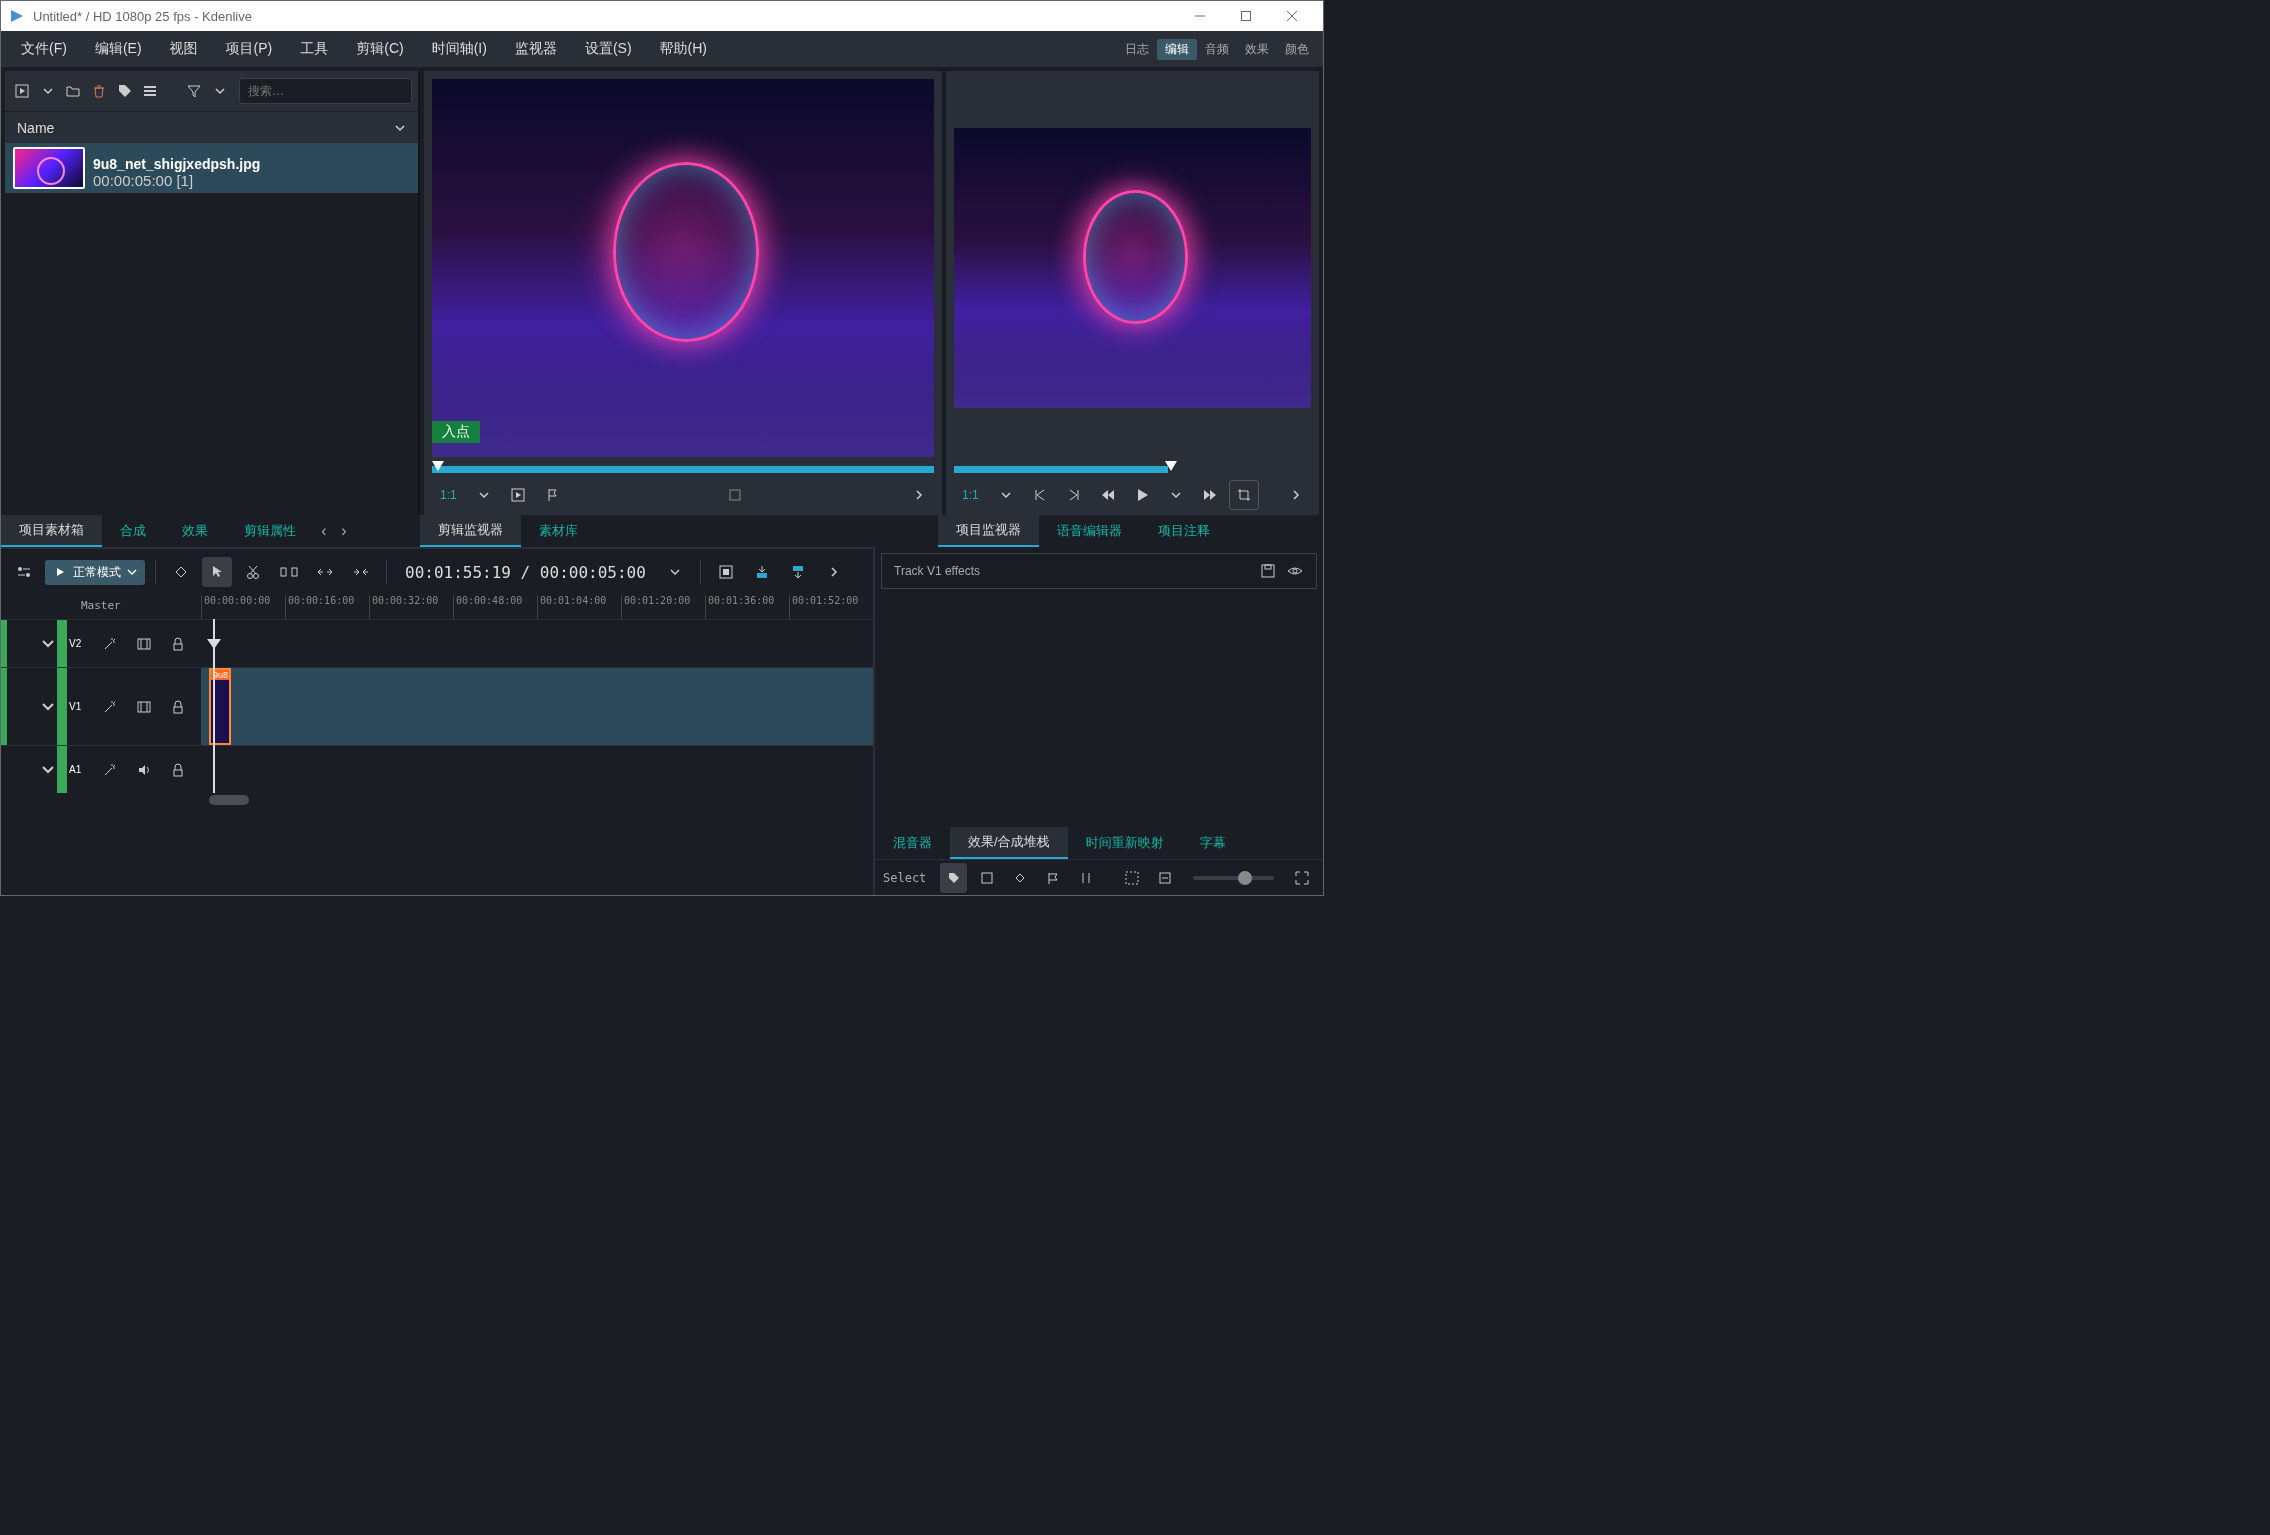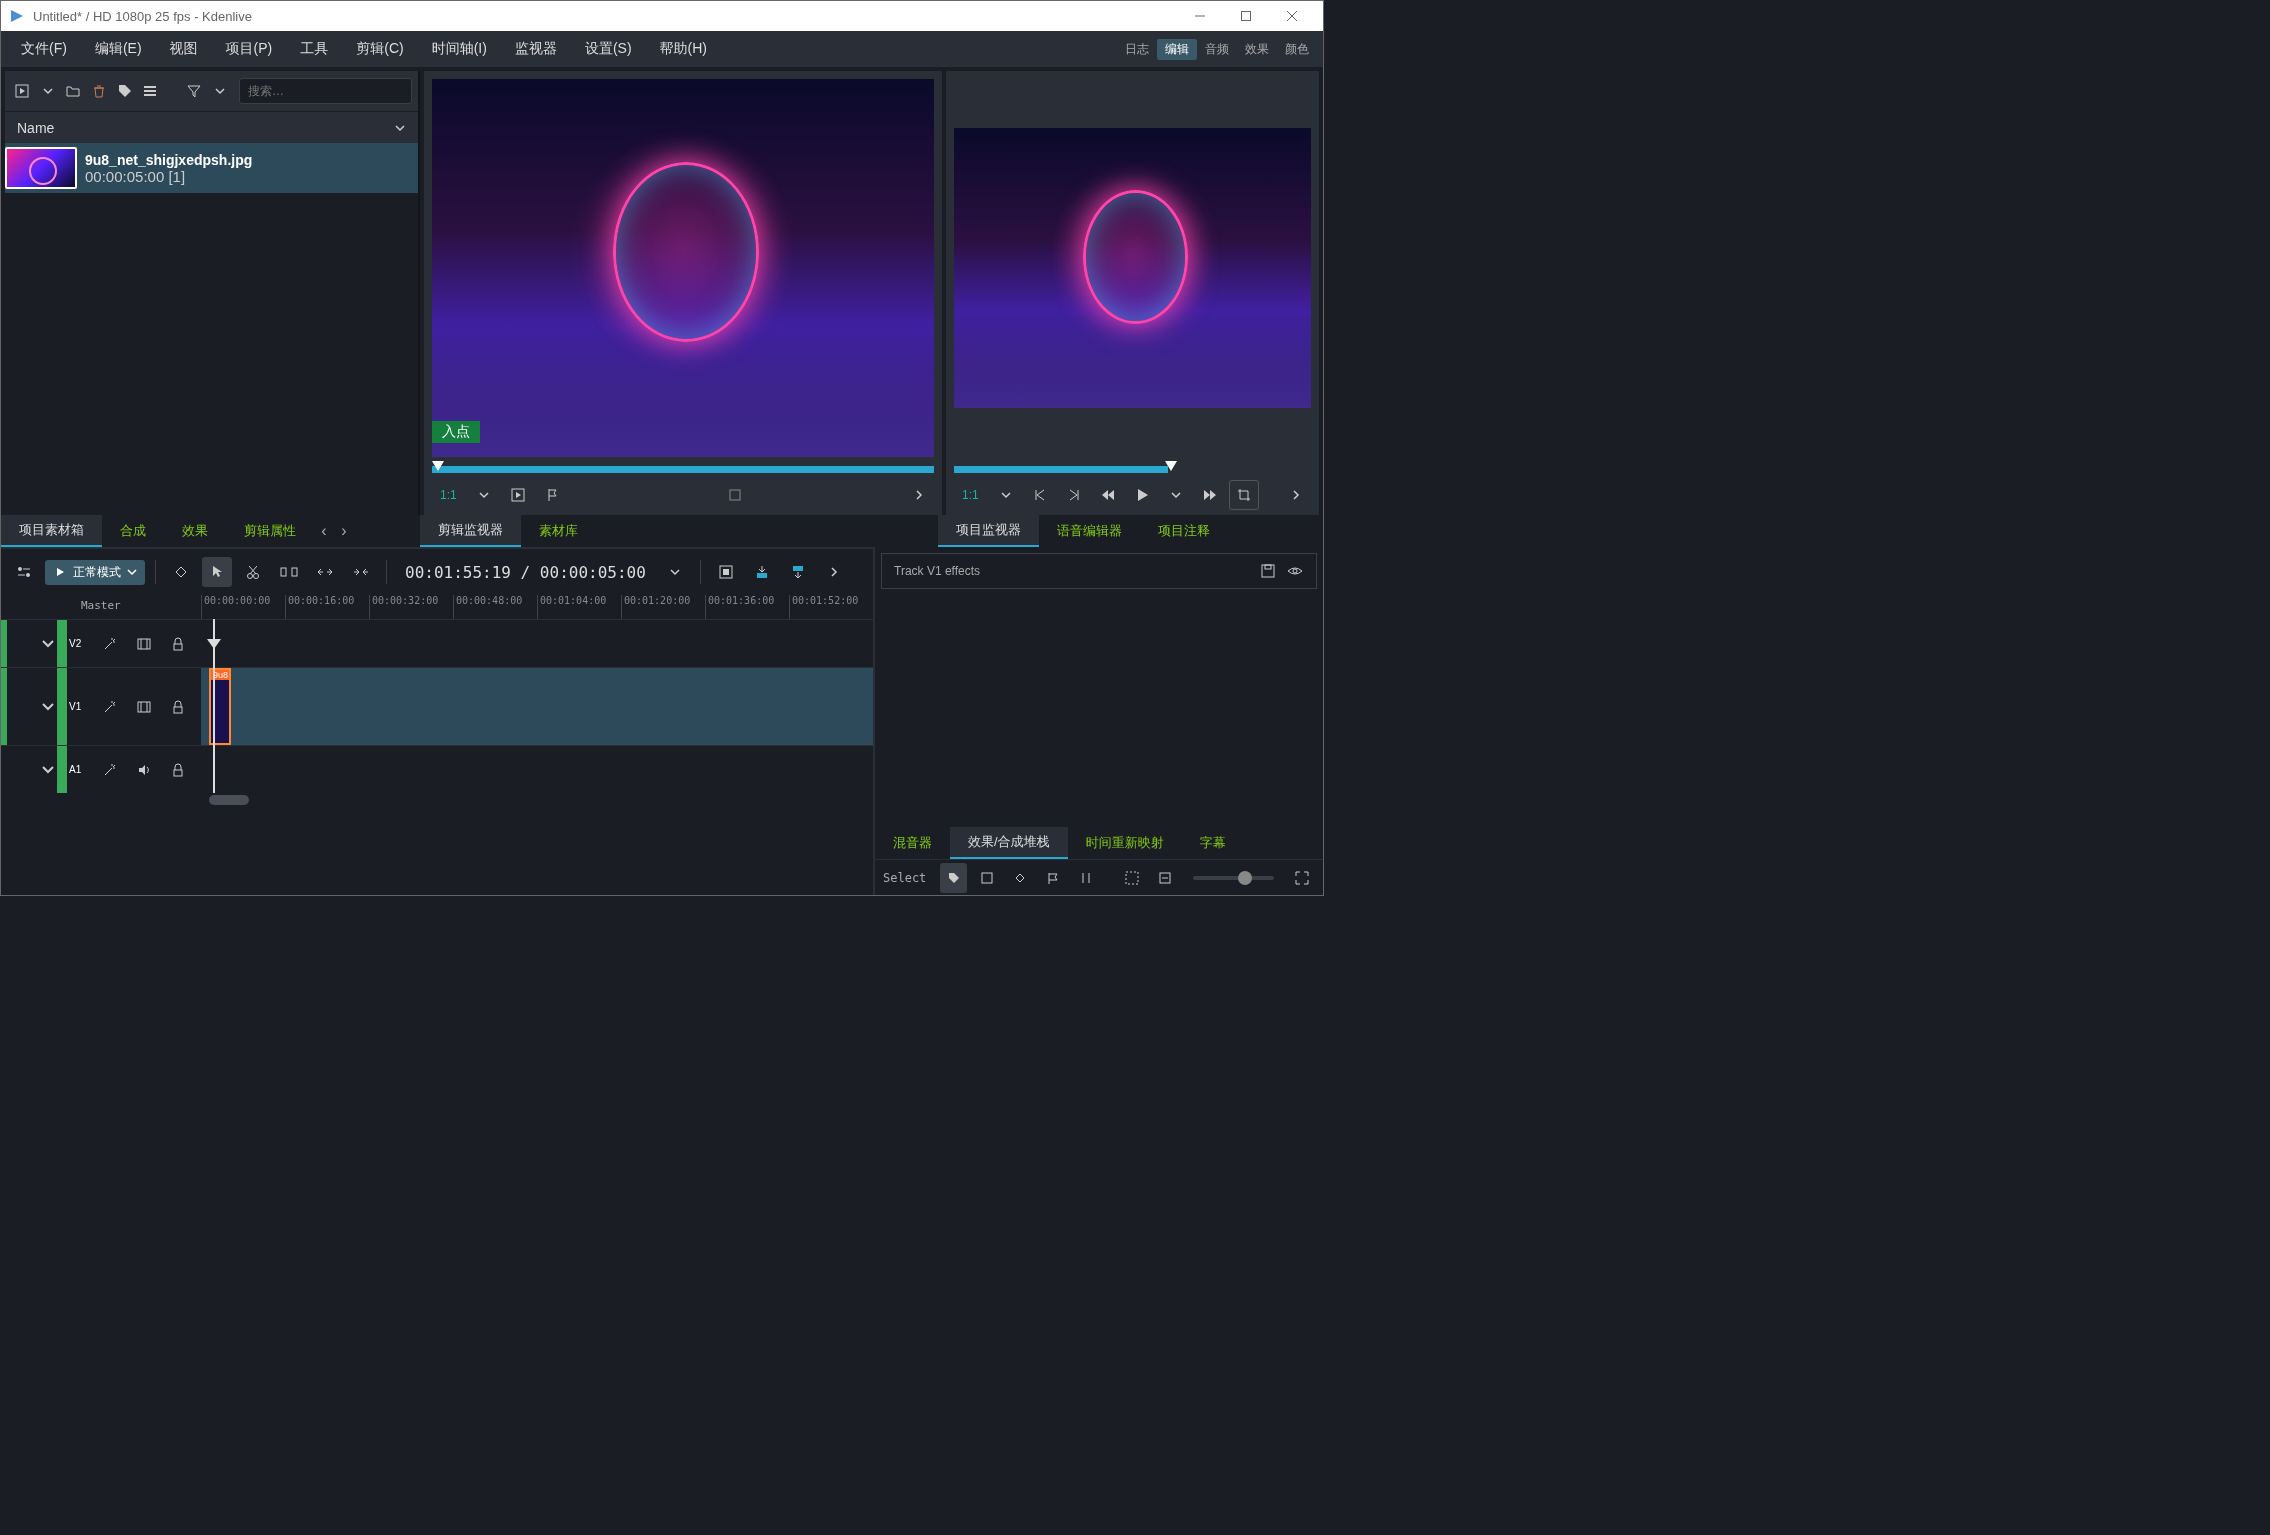--- a/index.html
+++ b/index.html
@@ -16,42 +16,42 @@
 .menubar .tag.active { background: #3a5a6a; color: #fff; border-radius: 2px; }
 .content { flex: 1; background: #1a1d24; display: flex; flex-direction: column; }
 .upper { display: flex; height: 448px; }
 .bin-panel { width: 415px; display: flex; flex-direction: column; border-right: 2px solid #13151a; margin: 4px 0 0 4px; }
 .bin-toolbar { height: 40px; background: #2a2e37; display: flex; align-items: center; padding: 0 6px; gap: 4px; }
 .icon-btn { width: 30px; height: 30px; display: flex; align-items: center; justify-content: center; color: #ccc; border-radius: 3px; }
 .bin-toolbar .search { flex: 1; background: #1a1d24; border: 1px solid #3a3e47; border-radius: 3px; height: 26px; padding: 0 8px; color: #888; font-size: 12px; margin-left: 4px; }
 .bin-header { height: 32px; background: #2a2e37; display: flex; align-items: center; padding: 0 12px; color: #ddd; font-size: 14px; border-top: 1px solid #1a1d24; }
 .bin-header .chev { margin-left: auto; }
 .bin-list { flex: 1; background: #1a1d24; }
-.bin-item { display: flex; align-items: center; padding: 4px 0; background: #2c4a5a; }
+.bin-item { display: flex; align-items: flex-end; padding: 4px 8px; background: #2c4a5a; }
 .bin-thumb { width: 72px; height: 42px; background: linear-gradient(135deg, #ff2288, #5522ff, #0a0a2a); border: 2px solid #fff; border-radius: 2px; position: relative; overflow: hidden; }
 .bin-thumb::after { content: ""; position: absolute; top: 8px; left: 22px; width: 24px; height: 24px; border: 2px solid #ff88cc; border-radius: 50%; }
 .bin-info { margin-left: 8px; }
 .bin-info .name { font-weight: bold; color: #fff; font-size: 14px; }
 .bin-info .meta { color: #ccc; font-size: 15px; }
 .monitor-wrap { flex: 1; display: flex; gap: 4px; margin: 4px 4px 0 4px; }
 .monitor { flex: 1; display: flex; flex-direction: column; background: #2a2e37; }
 .monitor .viewport { flex: 1; background: #2a2e37; position: relative; display: flex; align-items: center; justify-content: center; padding: 8px; }
 .preview-img { width: 100%; height: 100%; background: radial-gradient(circle at 50% 45%, rgba(255,50,180,0.3) 0%, transparent 35%), linear-gradient(180deg, #0a0a2a 0%, #2a1040 40%, #4020a0 65%, #1a1040 100%); position: relative; overflow: hidden; }
 .preview-img::before { content: ""; position: absolute; top: 22%; left: 36%; width: 28%; height: 46%; border: 3px solid #ff44aa; border-radius: 50%; box-shadow: 0 0 30px #ff44aa, inset 0 0 30px rgba(100,200,255,0.5); }
 .preview-img::after { content: ""; position: absolute; bottom: 0; left: 0; right: 0; height: 35%; background: linear-gradient(180deg, transparent, rgba(120,80,255,0.4)); }
 .in-badge { position: absolute; bottom: 22px; left: 8px; background: #15803d; color: #fff; padding: 2px 10px; font-size: 14px; }
 .monitor .scrubber { height: 10px; background: #2a2e37; position: relative; margin: 0 8px; }
 .monitor .scrubber .track { height: 8px; background: #29a8d0; width: 100%; }
 .monitor .scrubber.partial .track { width: 60%; }
 .monitor .scrubber .handle { position: absolute; top: -4px; left: 0; width: 0; height: 0; border-left: 6px solid transparent; border-right: 6px solid transparent; border-top: 10px solid #fff; }
 .monitor .controls { height: 40px; display: flex; align-items: center; padding: 0 8px; gap: 4px; }
 .ratio-box { padding: 2px 8px; font-size: 12px; color: #14b8a6; }
 .controls .spacer { flex: 1; }
 .tab-row { height: 32px; display: flex; align-items: center; background: #1a1d24; }
-.tab { padding: 6px 18px; font-size: 13px; color: #84cc16; }
+.tab { padding: 6px 18px; font-size: 13px; color: #14b8a6; }
 .tab.active { background: #2a2e37; color: #ddd; border-bottom: 2px solid #29a8d0; }
 .tab-nav { width: 20px; text-align: center; color: #aaa; }
 .lower { flex: 1; display: flex; }
 .timeline-panel { flex: 1; display: flex; flex-direction: column; }
 .tl-toolbar { height: 48px; display: flex; align-items: center; padding: 0 8px; gap: 6px; background: #1a1d24; border-top: 2px solid #2a2e37; }
 .mode-btn { background: #3a5a6a; padding: 4px 8px; border-radius: 3px; display: flex; align-items: center; gap: 6px; font-size: 12px; color: #fff; }
 .tl-toolbar .sep { width: 1px; height: 24px; background: #3a3e47; margin: 0 4px; }
 .tc-display { font-family: monospace; font-size: 16px; color: #ddd; padding: 0 8px; }
 .tl-ruler { height: 24px; background: #1a1d24; display: flex; position: relative; padding-left: 200px; }
 .ruler-master { position: absolute; left: 80px; top: 4px; font-size: 11px; color: #aaa; font-family: monospace; }

